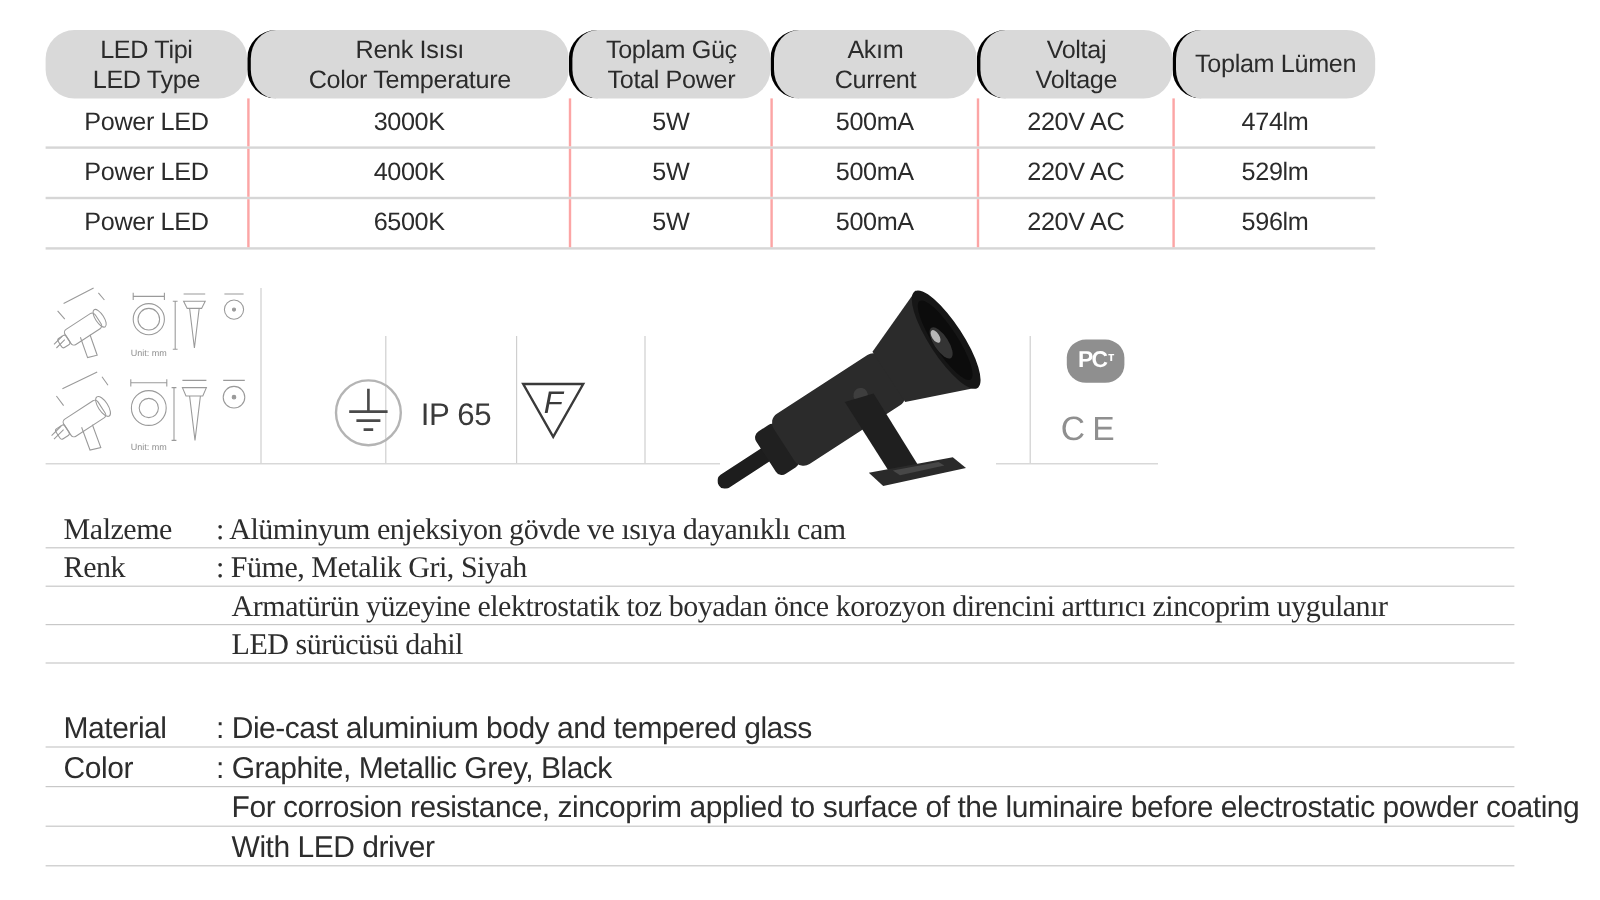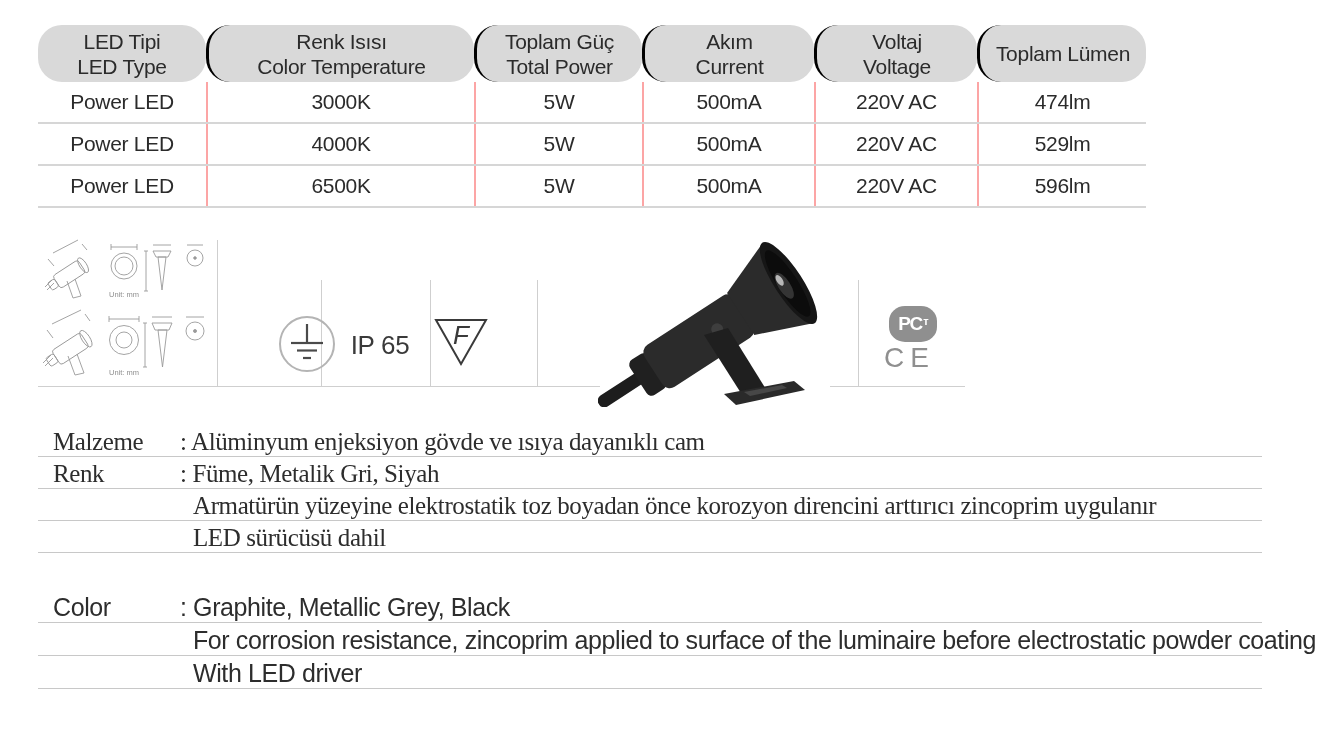--- a/index.html
+++ b/index.html
@@ -22,21 +22,21 @@
   .strip { position:absolute; left:38px; top:237px; width:1108px; height:170px; }
   .vdiv { position:absolute; width:1px; background:#cfcfcf; }
   .hseg { position:absolute; height:1px; background:#cfcfcf; top:149px; }
   .drawings { position:absolute; left:0; top:0; width:178px; height:150px; }
   .ground { position:absolute; left:241px; top:79px; width:56px; height:56px;
             border:2px solid #b4b4b4; border-radius:50%; display:flex; align-items:center; justify-content:center; }
   .ip { position:absolute; left:262px; top:93px; width:160px; text-align:center;
         font-size:26px; letter-spacing:-0.3px; color:#3a3a3a; }
   .fmark { position:absolute; left:395px; top:80px; }
   .photo { position:absolute; left:560px; top:0; }
-  .pct { position:absolute; left:851px; top:69px; width:48px; height:36px; background:#8f8f8f;
+  .pct { position:absolute; left:851px; top:46px; width:48px; height:36px; background:#8f8f8f;
          border-radius:16px / 15px; display:flex; align-items:center; justify-content:center;
          color:#ffffff; font-weight:bold; font-size:19px; letter-spacing:-1px; }
   .pct .small-t { font-size:11px; font-weight:bold; margin-left:1px; margin-top:-6px; }
   .ce { position:absolute; left:846px; top:105px; font-size:28px; letter-spacing:6px;
         color:#8f8f8f; font-weight:400; }
 
   
   .specs { position:absolute; left:38px; width:1224px; }
   .specs-tr { top:425px; }
   .specs-en { top:590px; }
@@ -220,20 +220,24 @@
       <span class="spec-text cont">Armatürün yüzeyine elektrostatik toz boyadan önce korozyon direncini arttırıcı zincoprim uygulanır</span>
     </div>
     <div class="spec-row">
       <span class="spec-label"></span>
       <span class="spec-text cont">LED sürücüsü dahil</span>
     </div>
   </div>
 
   <div class="specs specs-en">
     <div class="spec-row">
+      <span class="spec-label">Material</span>
+      <span class="spec-text">: Die-cast aluminium body and tempered glass</span>
+    </div>
+    <div class="spec-row">
       <span class="spec-label">Color</span>
       <span class="spec-text">: Graphite, Metallic Grey, Black</span>
     </div>
     <div class="spec-row">
       <span class="spec-label"></span>
       <span class="spec-text cont">For corrosion resistance, zincoprim applied to surface of the luminaire before electrostatic powder coating</span>
     </div>
     <div class="spec-row">
       <span class="spec-label"></span>
       <span class="spec-text cont">With LED driver</span>

